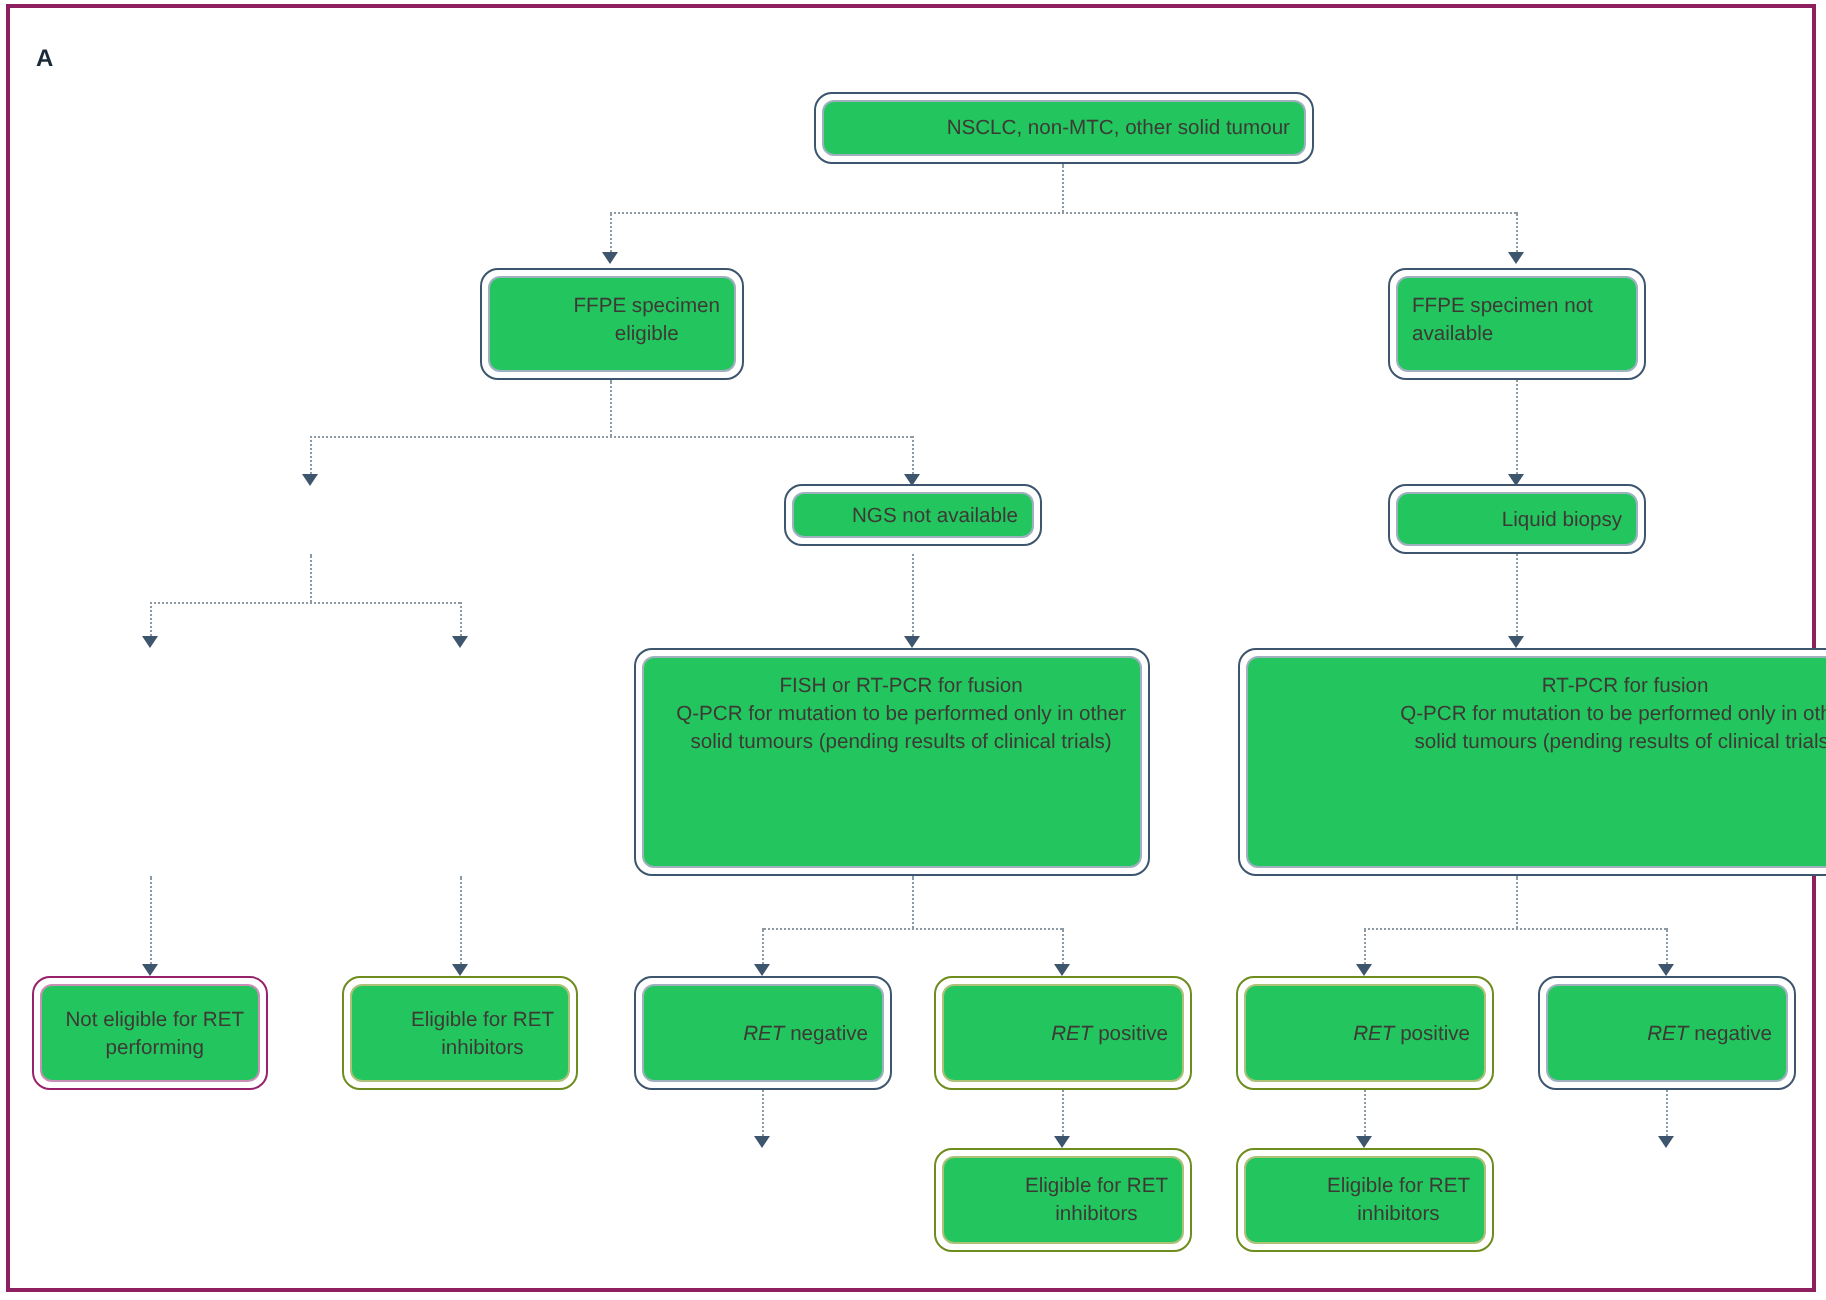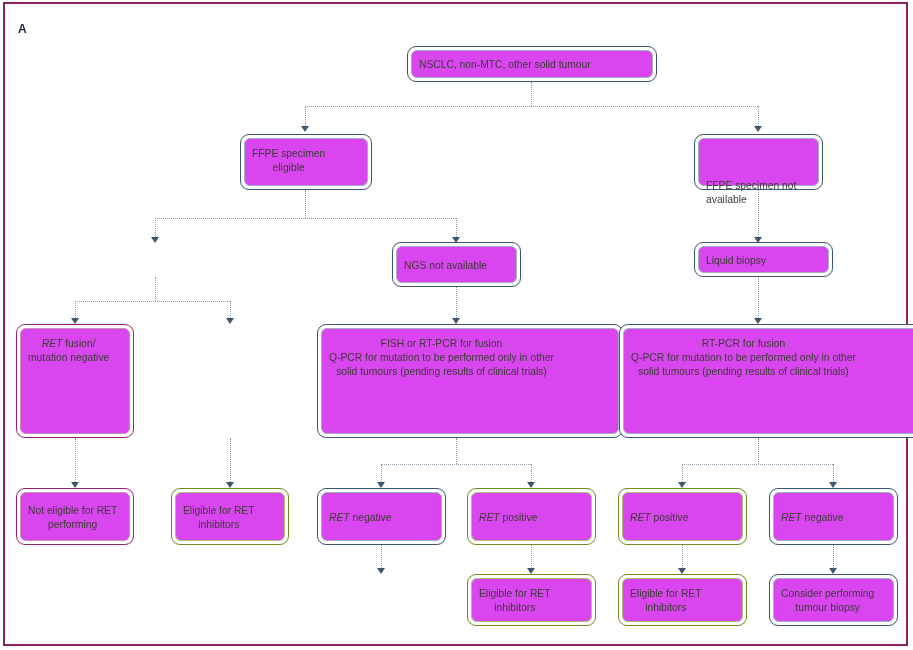--- a/index.html
+++ b/index.html
@@ -44,24 +44,24 @@
     border: 1.6px solid #3d566e;
     background: #ffffff;
     padding: 3px;
   }
   .node .inner {
     box-sizing: border-box;
     width: 100%;
     height: 100%;
     border-radius: 6px;
     border: 1px solid #9fb0bf;
-    background: #d946ef;
+    background: #22c55e;
     display: flex;
     align-items: flex-start;
-    justify-content: flex-start;
+    justify-content: flex-end;
     padding: 8px 7px 6px 7px;
   }
   .node.vcenter .inner { align-items: center; }
   .node .txt {
     font-size: 10.3px;
     line-height: 14px;
     color: #3d3a35;
     text-align: center;
     white-space: pre-line;
   }
@@ -174,46 +174,41 @@
 
   <div class="node" style="left:240px; top:134px; width:132px; height:56px;">
     <div class="inner">
       <span class="txt">FFPE specimen
 eligible</span>
     </div>
   </div>
 
   <div class="node" style="left:694px; top:134px; width:129px; height:56px;">
     <div class="inner">
-      <span class="txt" style="text-align:left; width:100%;margin-top:32px;">FFPE specimen not
+      <span class="txt" style="text-align:left; width:100%;">FFPE specimen not
 available</span>
     </div>
   </div>
 
 
-  <div class="node vcenter" style="left:392px; top:242px; width:129px; height:45px;">
+  <div class="node vcenter" style="left:392px; top:242px; width:129px; height:31px;">
     <div class="inner">
       <span class="txt">NGS not available</span>
     </div>
   </div>
 
-  <div class="node vcenter" style="left:694px; top:242px; width:139px; height:35px;">
+  <div class="node vcenter" style="left:694px; top:242px; width:129px; height:35px;">
     <div class="inner">
       <span class="txt">Liquid biopsy</span>
     </div>
   </div>
 
-  <div class="node purple" style="left:16px; top:324px; width:118px; height:114px;">
-    <div class="inner">
-      <span class="txt"><em>RET</em> fusion/<br>mutation negative</span>
-    </div>
-  </div>
-
-
-  <div class="node" style="left:317px; top:324px; width:306px; height:114px;">
+
+
+  <div class="node" style="left:317px; top:324px; width:258px; height:114px;">
     <div class="inner">
       <span class="txt">FISH or RT-PCR for fusion
 Q-PCR for mutation to be performed only in other
 solid tumours (pending results of clinical trials)</span>
     </div>
   </div>
 
   <div class="node" style="left:619px; top:324px; width:318px; height:114px;">
     <div class="inner">
       <span class="txt">RT-PCR for fusion
@@ -268,20 +263,14 @@
     </div>
   </div>
 
   <div class="node vcenter green" style="left:618px; top:574px; width:129px; height:52px;">
     <div class="inner">
       <span class="txt">Eligible for RET
 inhibitors</span>
     </div>
   </div>
 
-  <div class="node vcenter" style="left:769px; top:574px; width:129px; height:52px;">
-    <div class="inner">
-      <span class="txt">Consider performing
-tumour biopsy</span>
-    </div>
-  </div>
 
 </div>
 
 </body></html>

